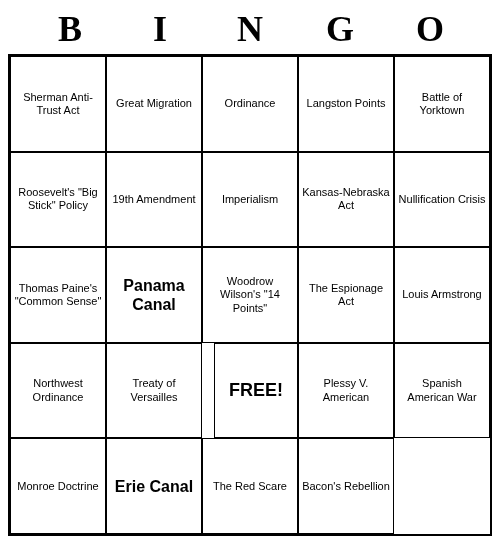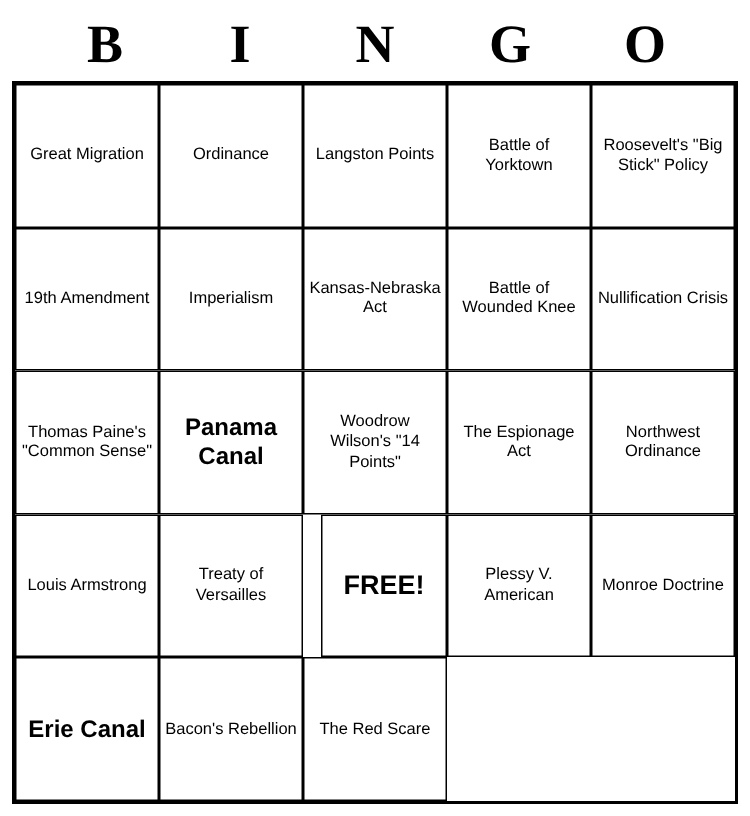--- a/index.html
+++ b/index.html
@@ -62,36 +62,37 @@
 <body>
 
 <div class="bingo-header">
 <div class="bingo-letter">B</div>
     <div class="bingo-letter">I</div>
     <div class="bingo-letter">N</div>
     <div class="bingo-letter">G</div>
     <div class="bingo-letter">O</div>
   </div>
 <div class="bingo-grid">
+<div class="bingo-cell">Sherman Anti-Trust Act</div>
     <div class="bingo-cell">Great Migration</div>
     <div class="bingo-cell">Ordinance</div>
     <div class="bingo-cell">Langston Points</div>
     <div class="bingo-cell">Battle of Yorktown</div>
     <div class="bingo-cell">Roosevelt's "Big Stick" Policy</div>
     <div class="bingo-cell">19th Amendment</div>
     <div class="bingo-cell">Imperialism</div>
     <div class="bingo-cell">Kansas-Nebraska Act</div>
-    <div class="bingo-cell">Battle of Wounded Knee</div>
     <div class="bingo-cell">Nullification Crisis</div>
     <div class="bingo-cell">Thomas Paine's "Common Sense"</div>
     <div class="bingo-cell large-text">Panama Canal</div>
     <div class="bingo-cell">Woodrow Wilson's "14 Points"</div>
     <div class="bingo-cell">The Espionage Act</div>
+    <div class="bingo-cell">Louis Armstrong</div>
     <div class="bingo-cell">Northwest Ordinance</div>
-    <div class="bingo-cell">Louis Armstrong</div>
     <div class="bingo-cell">Treaty of Versailles</div>
     <div class="bingo-cell free">FREE!</div>
     <div class="bingo-cell">Plessy V. American</div>
+    <div class="bingo-cell">Spanish American War</div>
     <div class="bingo-cell">Monroe Doctrine</div>
     <div class="bingo-cell large-text">Erie Canal</div>
+    <div class="bingo-cell">The Red Scare</div>
     <div class="bingo-cell">Bacon's Rebellion</div>
-    <div class="bingo-cell">The Red Scare</div>
   </div>
 
 </body></html>

